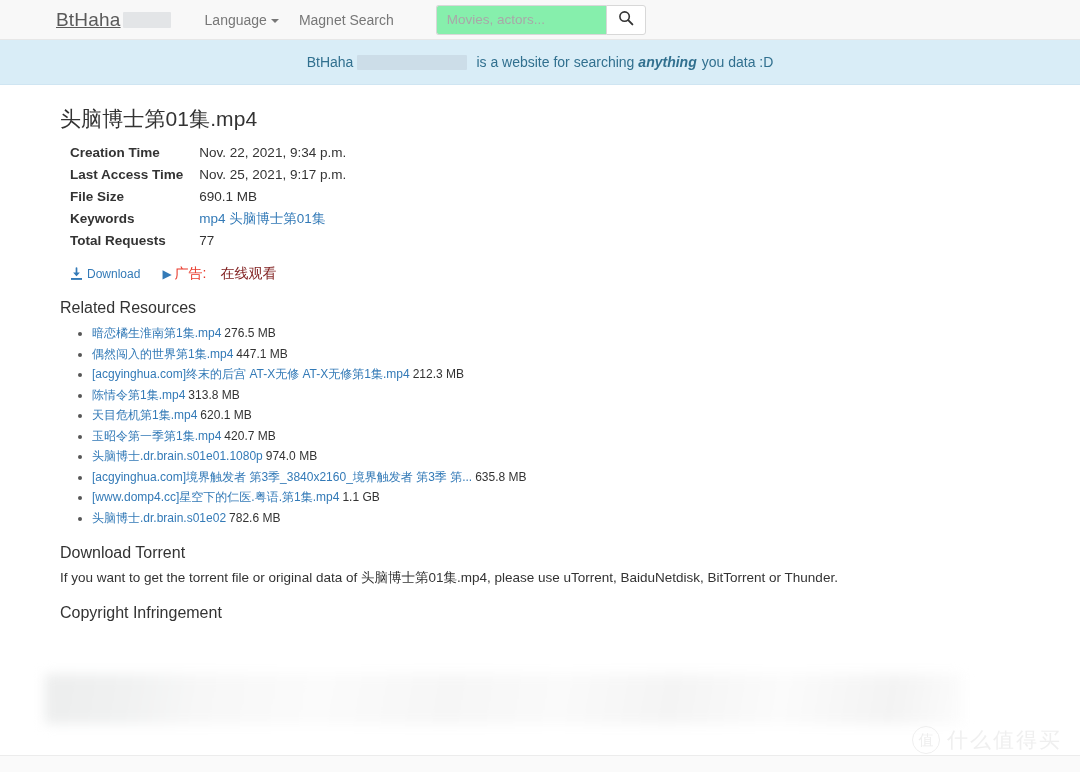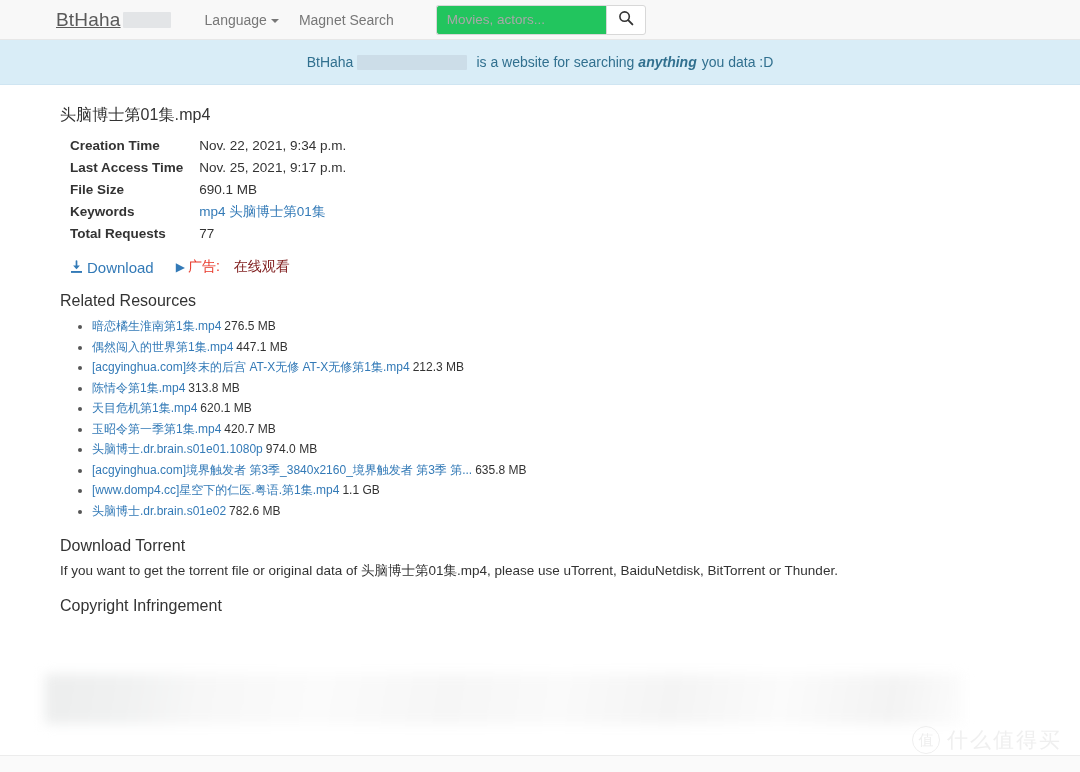--- a/index.html
+++ b/index.html
@@ -68,21 +68,21 @@
   .search-input {
     width: 170px;
     height: 30px;
     box-sizing: border-box;
     border: 1px solid #d8d8d8;
     border-right: none;
     border-radius: 3px 0 0 3px;
     padding: 0 10px;
     font-size: 13.5px;
     color: #555;
-    background: #22c55e;
+    background: #86efac;
     outline: none;
     font-family: "Liberation Sans", "DejaVu Sans", sans-serif;
   }
   .search-input::placeholder { color: #a8a8a8; }
   .search-btn {
     width: 40px;
     height: 30px;
     box-sizing: border-box;
     border: 1px solid #d8d8d8;
     border-radius: 0 3px 3px 0;
@@ -116,21 +116,21 @@
     border-radius: 1px;
   }
   .banner-text { margin-left: 5px; }
 
   
   .main {
     padding: 20px 56px 0 60px;
     box-sizing: border-box;
   }
   h1.file-title {
-    font-size: 16px;
+    font-size: 21px;
     font-weight: normal;
     color: #333;
     margin: 0 0 10px 0;
     letter-spacing: 0.1px;
   }
 
   
   .info-table { border-collapse: collapse; margin-left: 10px; }
   .info-table td {
     padding: 0 0 3px 0;
@@ -168,21 +168,21 @@
   }
 
   .action-row {
     margin: 12px 0 0 10px;
     display: flex;
     align-items: center;
   }
   .dl-link {
     color: #337ab7;
     text-decoration: none;
-    font-size: 15px;
+    font-size: 12px;
     display: inline-flex;
     align-items: center;
   }
   .dl-link .ic { margin-right: 4px; display: inline-flex; }
   .ad-link {
     margin-left: 22px;
     font-size: 14px;
     display: inline-flex;
     align-items: center;
     text-decoration: none;

